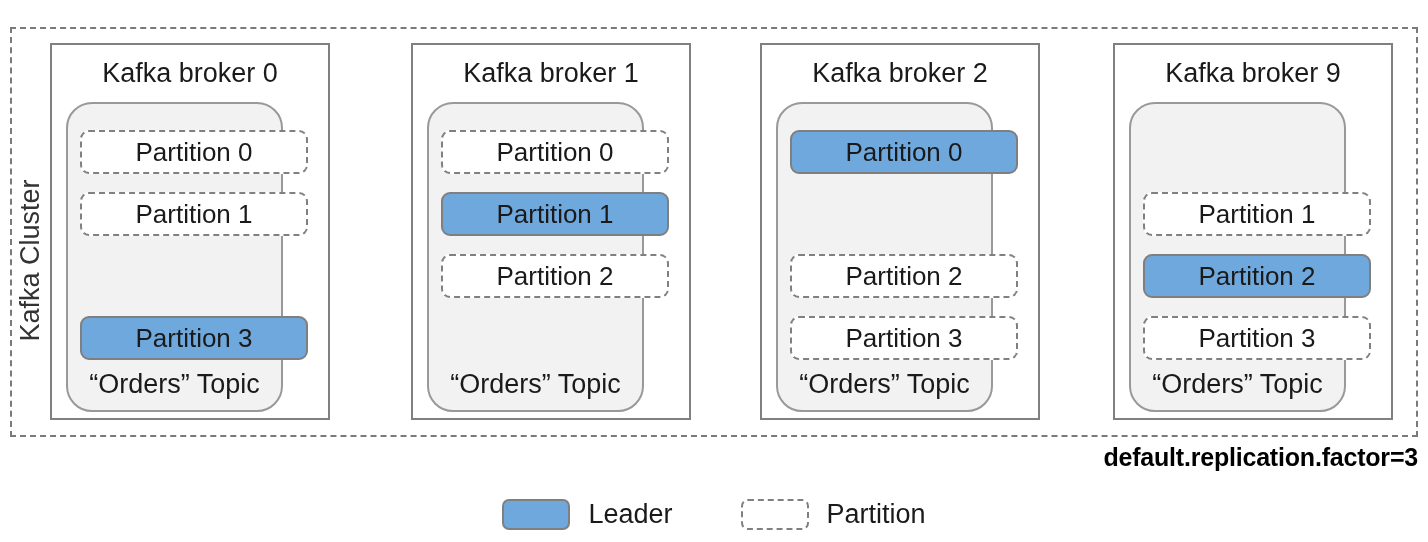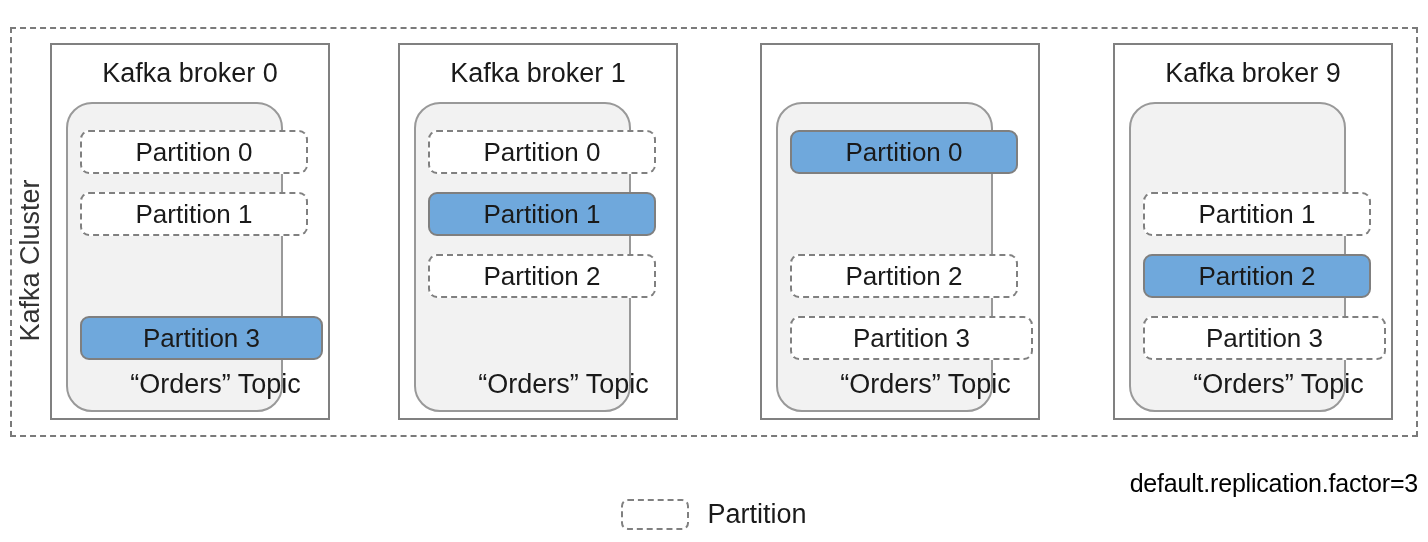--- a/index.html
+++ b/index.html
@@ -86,34 +86,33 @@
   }
   .topic-label {
     position: absolute;
     left: 0;
     bottom: 10px;
     width: 100%;
     text-align: center;
     font-size: 27px;
     color: #1a1a1a;
     line-height: 1.1;
-    margin-left: 41px;
   }
 
   
   .slot {
     position: absolute;
     left: 12px;
     width: 228px;
     height: 44px;
   }
   .slot-1 { top: 26px; }
   .slot-2 { top: 88px; text-align: center; }
   .slot-3 { top: 150px; }
-  .slot-4 { top: 212px; padding-left: 15px; }
+  .slot-4 { top: 212px; }
 
   .partition {
     position: absolute;
     inset: 0;
     display: flex;
     align-items: center;
     justify-content: center;
     font-size: 26px;
     color: #1a1a1a;
     box-sizing: border-box;
@@ -130,23 +129,23 @@
   }
   .partition.empty {
     background: transparent;
     border: none;
   }
 
   
   #replication-factor {
     position: absolute;
     right: 10px;
-    top: 469px;
+    top: 443px;
     font-size: 25px;
-    font-weight: normal;
+    font-weight: bold;
     color: #000000;
     letter-spacing: -0.2px;
     text-align: right;
     white-space: nowrap;
   }
 
   
   #legend {
     position: absolute;
     left: 0;
@@ -206,40 +205,41 @@
       <div class="slot slot-3">
         <div class="partition empty"></div>
       </div>
       <div class="slot slot-4">
         <div class="partition leader">Partition 3</div>
       </div>
       <div class="topic-label">“Orders” Topic</div>
     </div>
   </div>
 
-  <div class="broker" style="left:398px;">
+  <div class="broker" style="left:411px;">
     <div class="broker-title">Kafka broker 1</div>
     <div class="topic">
       <div class="slot slot-1">
         <div class="partition follower">Partition 0</div>
       </div>
       <div class="slot slot-2">
         <div class="partition leader">Partition 1</div>
       </div>
       <div class="slot slot-3">
         <div class="partition follower">Partition 2</div>
       </div>
       <div class="slot slot-4">
         <div class="partition empty"></div>
       </div>
       <div class="topic-label">“Orders” Topic</div>
     </div>
   </div>
 
   <div class="broker" style="left:760px;">
+    <div class="broker-title">Kafka broker 2</div>
     <div class="topic">
       <div class="slot slot-1">
         <div class="partition leader">Partition 0</div>
       </div>
       <div class="slot slot-2">
         <div class="partition empty"></div>
       </div>
       <div class="slot slot-3">
         <div class="partition follower">Partition 2</div>
       </div>
@@ -265,19 +265,23 @@
       <div class="slot slot-4">
         <div class="partition follower">Partition 3</div>
       </div>
       <div class="topic-label">“Orders” Topic</div>
     </div>
   </div>
 
   <div id="replication-factor">default.replication.factor=3</div>
 
   <div id="legend">
+    <div class="legend-item">
+      <div class="legend-swatch leader"></div>
+      <div class="legend-text">Leader</div>
+    </div>
     <div class="legend-item">
       <div class="legend-swatch follower"></div>
       <div class="legend-text">Partition</div>
     </div>
   </div>
 
 </div>
 
 </body></html>

